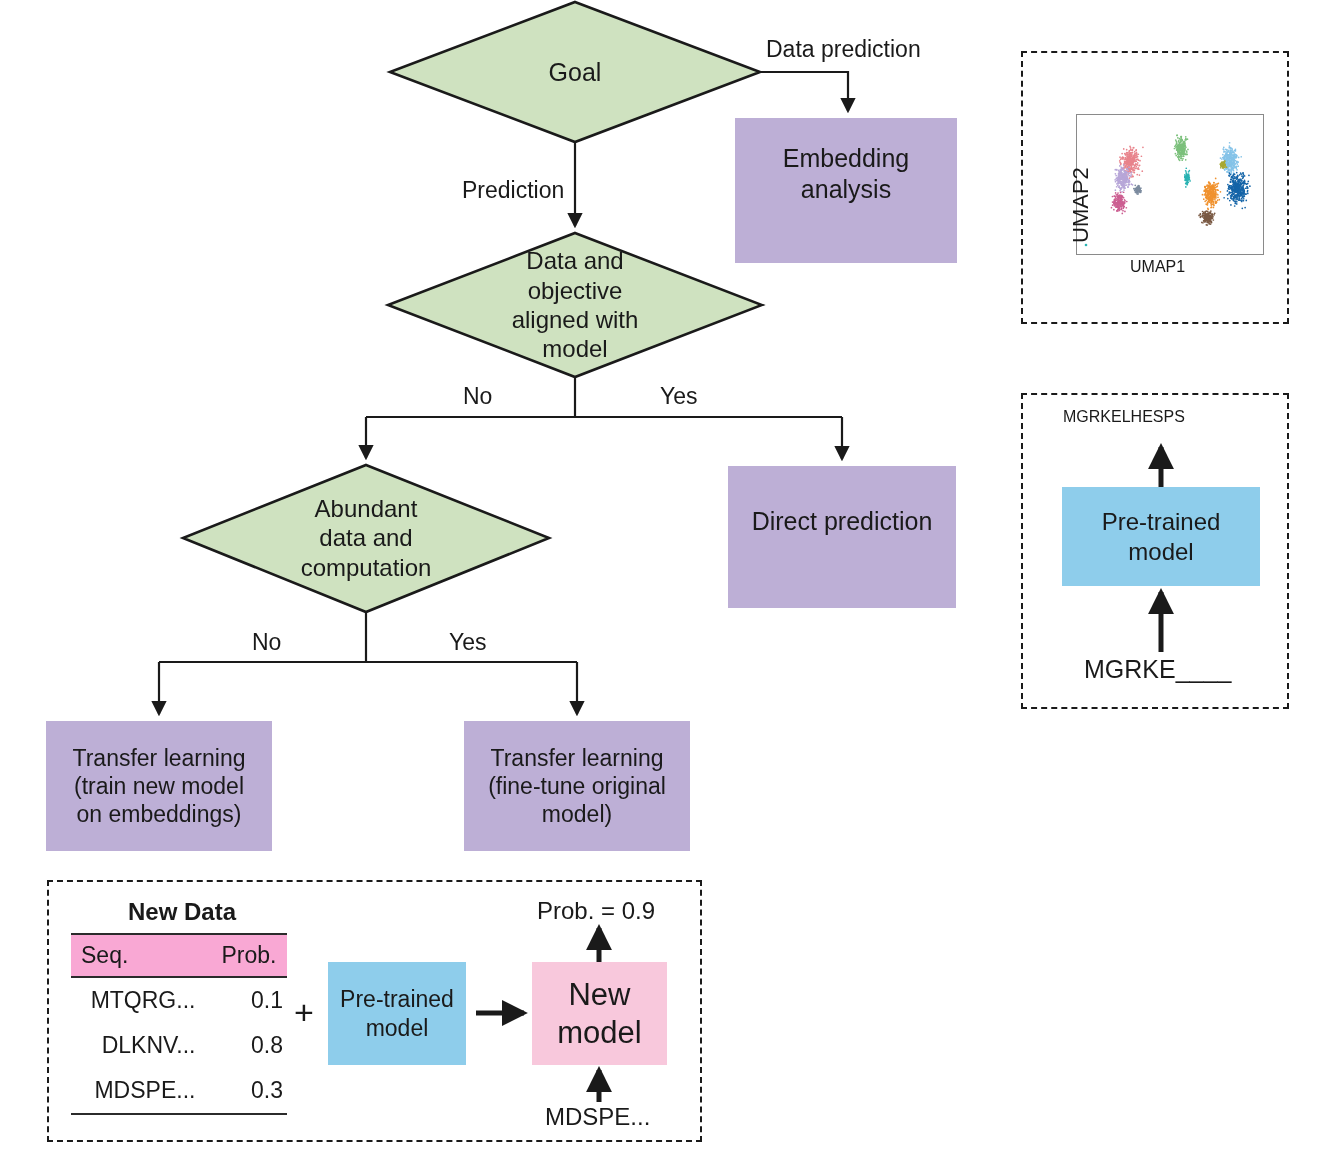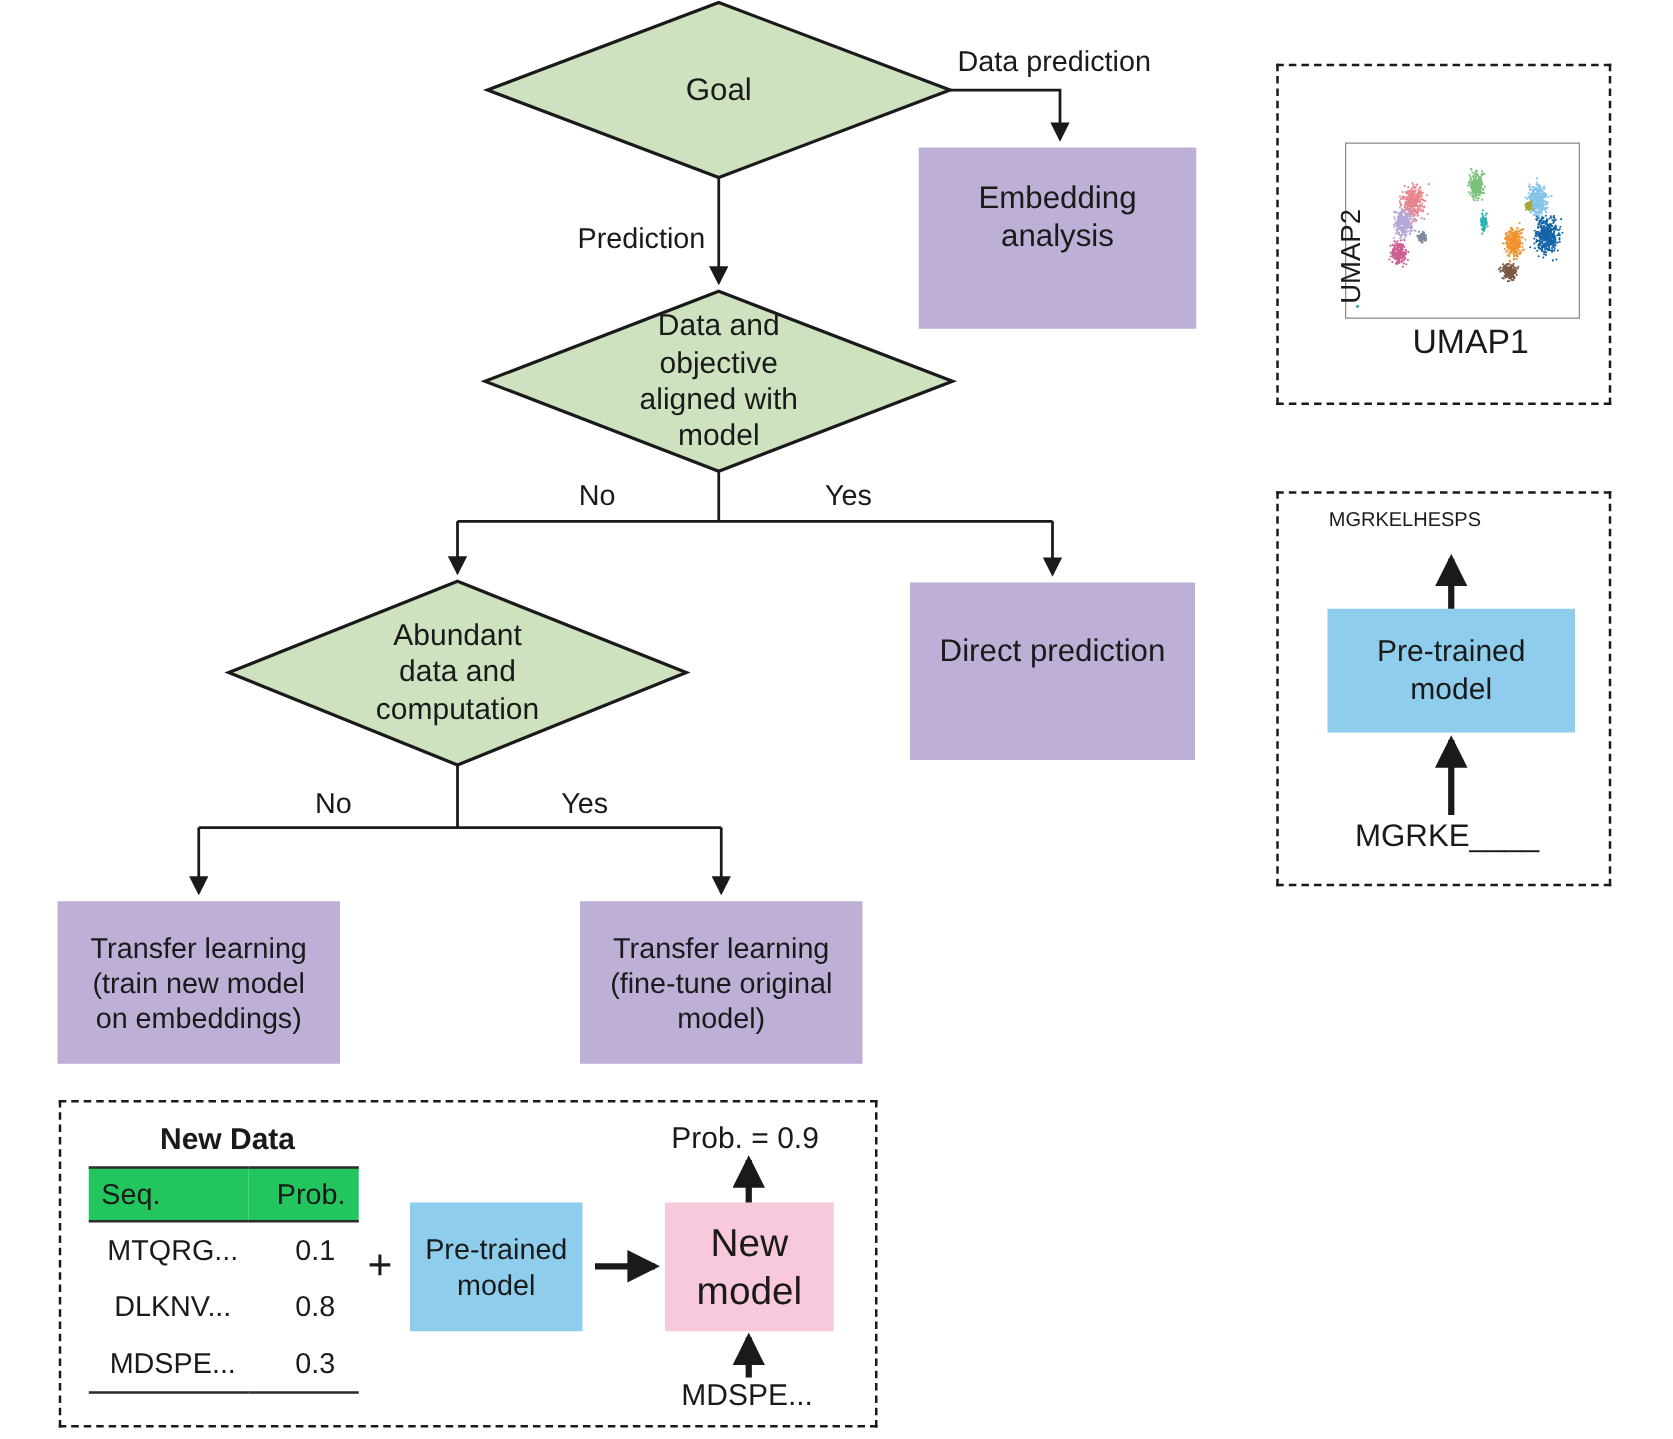--- a/index.html
+++ b/index.html
@@ -46,21 +46,21 @@
     white-space: nowrap;
   }
   .panel {
     position: absolute;
     border: 2.5px dashed #1a1a1a;
     background: transparent;
     box-sizing: border-box;
   }
   .plain-text {
     position: absolute;
-    font-size: 27px;
+    font-size: 16px;
     color: #1a1a1a;
     white-space: nowrap;
   }
   .umap-frame {
     position: absolute;
     border: 1.6px solid #8a8a8a;
     background: #ffffff;
     box-sizing: border-box;
     overflow: hidden;
   }
@@ -72,28 +72,28 @@
     white-space: nowrap;
   }
   .tbl {
     position: absolute;
     border-collapse: collapse;
     font-size: 23px;
   }
   .tbl th {
     font-weight: normal;
     text-align: left;
-    background: #22c55e;
+    background: #f9a8d4;
     padding: 7px 4px 7px 10px;
     border-top: 2.6px solid #2b2b2b;
     border-bottom: 2.2px solid #2b2b2b;
   }
   .tbl td {
     padding: 9px 4px 9px 10px;
-    text-align: center;
+    text-align: right;
     border: none;
   }
   .tbl tr.last-row td {
     border-bottom: 2.6px solid #2b2b2b;
   }
   .tbl th.c2, .tbl td.c2 { padding-left: 22px; }
   .plus-sign {
     position: absolute;
     font-size: 34px;
     color: #1a1a1a;

